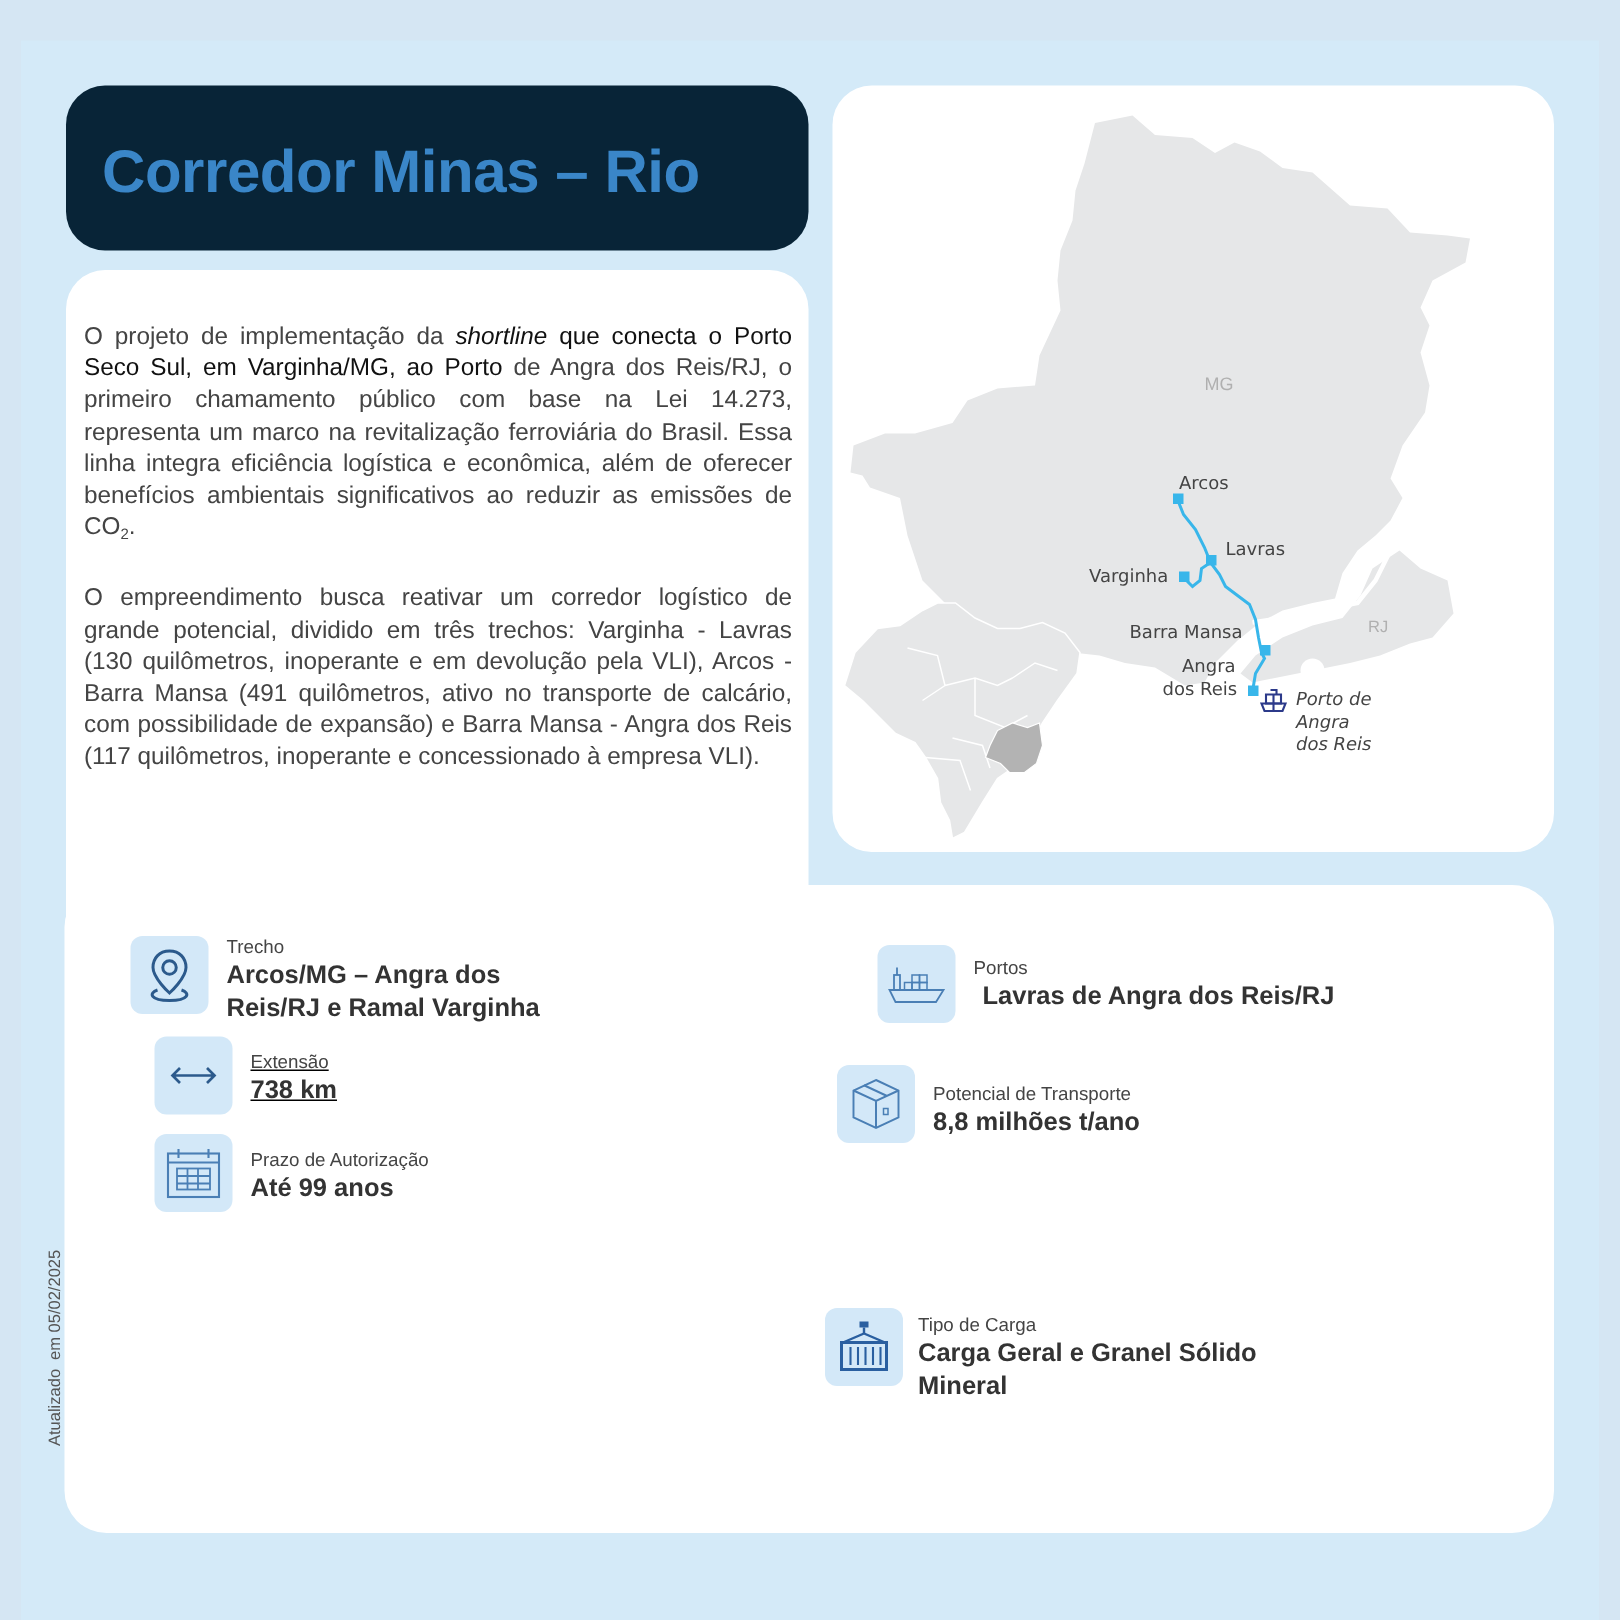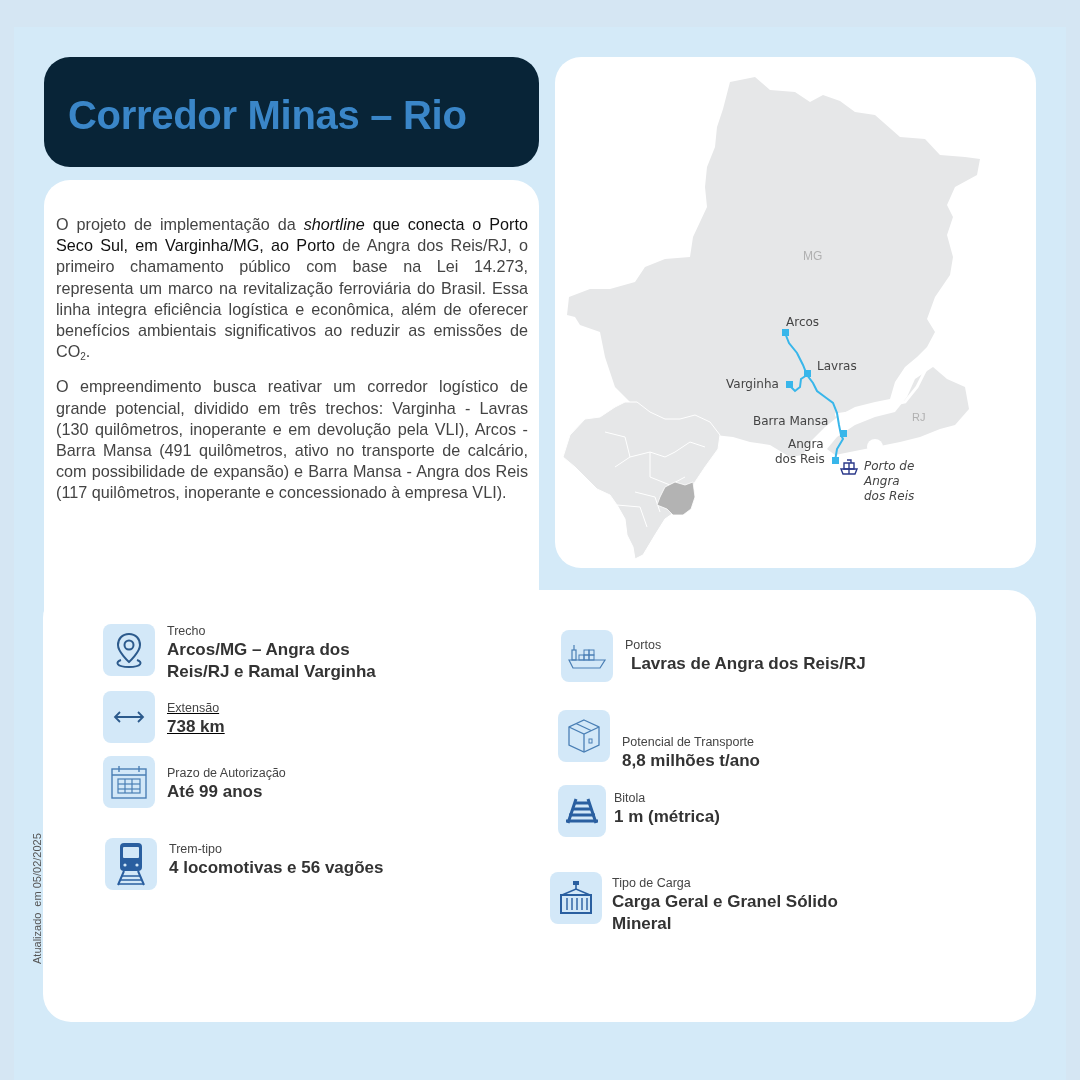--- a/index.html
+++ b/index.html
@@ -3,21 +3,21 @@
 <meta charset="utf-8">
 <style>
   * { box-sizing: border-box; margin: 0; padding: 0; }
   html, body { width: 1080px; height: 1080px; overflow: hidden; }
   body { background: #d5e6f3; font-family: "Liberation Sans", sans-serif; position: relative; }
   .frame { position: absolute; left: 14px; top: 27px; width: 1052px; height: 1053px; background: #d4eaf8; }
   .title-box { position: absolute; left: 44px; top: 57px; width: 495px; height: 110px; background: #082437; border-radius: 26px; }
   .title-box h1 { position: absolute; left: 24px; top: 36px; font-size: 40px; font-weight: bold; color: #3a86c8; letter-spacing: -0.3px; }
   .desc-box { position: absolute; left: 44px; top: 180px; width: 495px; height: 463px; background: #fff; border-radius: 26px; padding: 34px 11px 0 12px; }
   .desc-box p { font-size: 16.2px; line-height: 21.2px; color: #444; text-align: justify; }
-  .desc-box p + p { margin-top: 9px; }
+  .desc-box p + p { margin-top: 21px; }
   .desc-box .dark { color: #111; }
   .desc-box sub { font-size: 10px; vertical-align: -3px; }
   .map-box { position: absolute; left: 555px; top: 57px; width: 481px; height: 511px; background: #fff; border-radius: 26px; overflow: hidden; padding-left: 32px; }
   .map-box svg { position: absolute; left: 0; top: 0; }
   .info-box { position: absolute; left: 43px; top: 590px; width: 993px; height: 432px; background: #fff; border-radius: 28px; }
   .item { position: absolute; display: flex; align-items: flex-start; }
   .icon { width: 52px; height: 52px; background: #d3e8f8; border-radius: 8px; display: flex; align-items: center; justify-content: center; flex-shrink: 0; }
   .txt { margin-left: 12px; }
   .lbl { font-size: 12.5px; color: #444; line-height: 15px; }
   .val { font-size: 17px; font-weight: bold; color: #333; line-height: 22px; }
@@ -84,21 +84,21 @@
     <g>
       <path fill="#e6e7e8" stroke="#fff" stroke-width="1" d="M15,378 L30,362 L45,360 L60,350 L70,345 L82,345 L95,355 L110,362 L125,362 L140,358 L155,365 L165,378 L163,392 L150,410 L140,425 L132,440 L120,455 L110,462 L100,478 L88,498 L80,502 L78,490 L72,478 L70,462 L62,448 L55,438 L42,432 L30,420 L20,410 L8,400 Z"></path>
       <path fill="none" stroke="#fff" stroke-width="1" d="M50,375 L70,380 L75,400 L60,410 M75,400 L95,395 L110,400 L120,395 M95,395 L95,420 L115,428 L130,420 M80,435 L100,440 L105,455 M62,448 L85,450 L92,470 M120,395 L135,385 L150,390"></path>
       <path fill="#b3b3b3" stroke="#fff" stroke-width="0.8" d="M110,430 L120,425 L130,428 L138,425 L140,440 L136,452 L128,458 L118,458 L112,452 L102,448 L105,440 Z"></path>
     </g>
   </svg>
 </div>
 
 <div class="info-box">
 
-  <div class="item" style="left:60px;top:34px;">
+  <div class="item" style="left:44px;top:34px;">
     <div class="icon">
       <svg width="36" height="40" viewBox="0 0 36 40">
           <path d="M18,4 C11,4 7,9 7,15 C7,22 18,32 18,32 C18,32 29,22 29,15 C29,9 25,4 18,4 Z" fill="none" stroke="#2c5a8c" stroke-width="2"></path>
           <circle cx="18" cy="15" r="4.5" fill="none" stroke="#2c5a8c" stroke-width="2"></circle>
           <path d="M10,30 C4,32 5,37 18,37 C31,37 32,32 26,30" fill="none" stroke="#2c5a8c" stroke-width="2"></path>
         </svg>
     </div>
     <div class="txt">
       <div class="lbl">Trecho</div>
       <div class="val">Arcos/MG – Angra dos</div>
@@ -131,38 +131,22 @@
           <line x1="15" y1="15" x2="15" y2="29" stroke="#4a7fb5" stroke-width="1.2"></line>
           <line x1="22" y1="15" x2="22" y2="29" stroke="#4a7fb5" stroke-width="1.2"></line>
         </svg>
     </div>
     <div class="txt" style="margin-top:10px;">
       <div class="lbl">Prazo de Autorização</div>
       <div class="val">Até 99 anos</div>
     </div>
   </div>
 
-  <div class="item" style="left:62px;top:248px;">
-    <div class="icon">
-      <svg width="34" height="46" viewBox="0 0 34 46">
-          <rect x="6" y="2" width="22" height="28" rx="4" fill="#2a5fa0"></rect>
-          <rect x="9" y="6" width="16" height="11" rx="1" fill="#d3e8f8"></rect>
-          <circle cx="11" cy="24" r="1.6" fill="#d3e8f8"></circle>
-          <circle cx="23" cy="24" r="1.6" fill="#d3e8f8"></circle>
-          <path d="M10,30 L4,44 M24,30 L30,44" stroke="#2a5fa0" stroke-width="2"></path>
-          <path d="M8,35 L26,35 M6,39 L28,39 M5,43 L29,43" stroke="#2a5fa0" stroke-width="1.6"></path>
-        </svg>
-    </div>
-    <div class="txt" style="margin-top:4px;">
-      <div class="lbl">Trem-tipo</div>
-      <div class="val">4 locomotivas e 56 vagões</div>
-    </div>
-  </div>
 
-  <div class="item" style="left:518px;top:40px;">
+  <div class="item" style="left:542px;top:40px;">
     <div class="icon">
       <svg width="40" height="28" viewBox="0 0 40 28">
           <path d="M2,18 L38,18 L33,26 L6,26 Z" fill="none" stroke="#4a7fb5" stroke-width="1.2"></path>
           <rect x="5" y="8" width="4" height="10" fill="none" stroke="#4a7fb5" stroke-width="1.2"></rect>
           <line x1="7" y1="3" x2="7" y2="8" stroke="#4a7fb5" stroke-width="1.2"></line>
           <rect x="12" y="13" width="5" height="5" fill="none" stroke="#4a7fb5" stroke-width="1"></rect>
           <rect x="17" y="13" width="5" height="5" fill="none" stroke="#4a7fb5" stroke-width="1"></rect>
           <rect x="22" y="13" width="5" height="5" fill="none" stroke="#4a7fb5" stroke-width="1"></rect>
           <rect x="17" y="8" width="5" height="5" fill="none" stroke="#4a7fb5" stroke-width="1"></rect>
           <rect x="22" y="8" width="5" height="5" fill="none" stroke="#4a7fb5" stroke-width="1"></rect>
@@ -176,38 +160,26 @@
 
   <div class="item" style="left:515px;top:120px;">
     <div class="icon">
       <svg width="34" height="36" viewBox="0 0 34 36">
           <path d="M17,2 L32,9 L32,27 L17,34 L2,27 L2,9 Z" fill="none" stroke="#4a7fb5" stroke-width="1.3"></path>
           <path d="M2,9 L17,16 L32,9 M17,16 L17,34" fill="none" stroke="#4a7fb5" stroke-width="1.3"></path>
           <path d="M9,5.5 L24,12.5" stroke="#4a7fb5" stroke-width="1.3"></path>
           <rect x="22" y="21" width="3" height="4" fill="none" stroke="#4a7fb5" stroke-width="1"></rect>
         </svg>
     </div>
-    <div class="txt" style="margin-top:25px;">
+    <div class="txt" style="margin-top:12px;">
       <div class="lbl">Potencial de Transporte</div>
       <div class="val">8,8 milhões t/ano</div>
     </div>
   </div>
 
-  <div class="item" style="left:515px;top:195px;">
-    <div class="icon" style="width:48px;">
-      <svg width="36" height="28" viewBox="0 0 36 28">
-          <path d="M12,2 L4,26 M24,2 L32,26" stroke="#2a5fa0" stroke-width="3"></path>
-          <path d="M10,6 L26,6 M8,12 L28,12 M5,18 L31,18 M2,24 L34,24" stroke="#2a5fa0" stroke-width="3"></path>
-        </svg>
-    </div>
-    <div class="txt" style="margin-left:8px;margin-top:6px;">
-      <div class="lbl">Bitola</div>
-      <div class="val">1 m (métrica)</div>
-    </div>
-  </div>
 
   <div class="item" style="left:487px;top:282px;margin-left:20px;">
     <div class="icon">
       <svg width="36" height="38" viewBox="0 0 36 38">
           <rect x="15" y="2" width="6" height="4" fill="#2a5fa0"></rect>
           <line x1="18" y1="6" x2="18" y2="10" stroke="#2a5fa0" stroke-width="1.6"></line>
           <path d="M4,16 L18,10 L32,16" fill="none" stroke="#2a5fa0" stroke-width="1.6"></path>
           <rect x="3" y="16" width="30" height="18" fill="none" stroke="#2a5fa0" stroke-width="2"></rect>
           <path d="M9,19 L9,31 M14,19 L14,31 M19,19 L19,31 M24,19 L24,31 M29,19 L29,31" stroke="#2a5fa0" stroke-width="1.4"></path>
         </svg>

